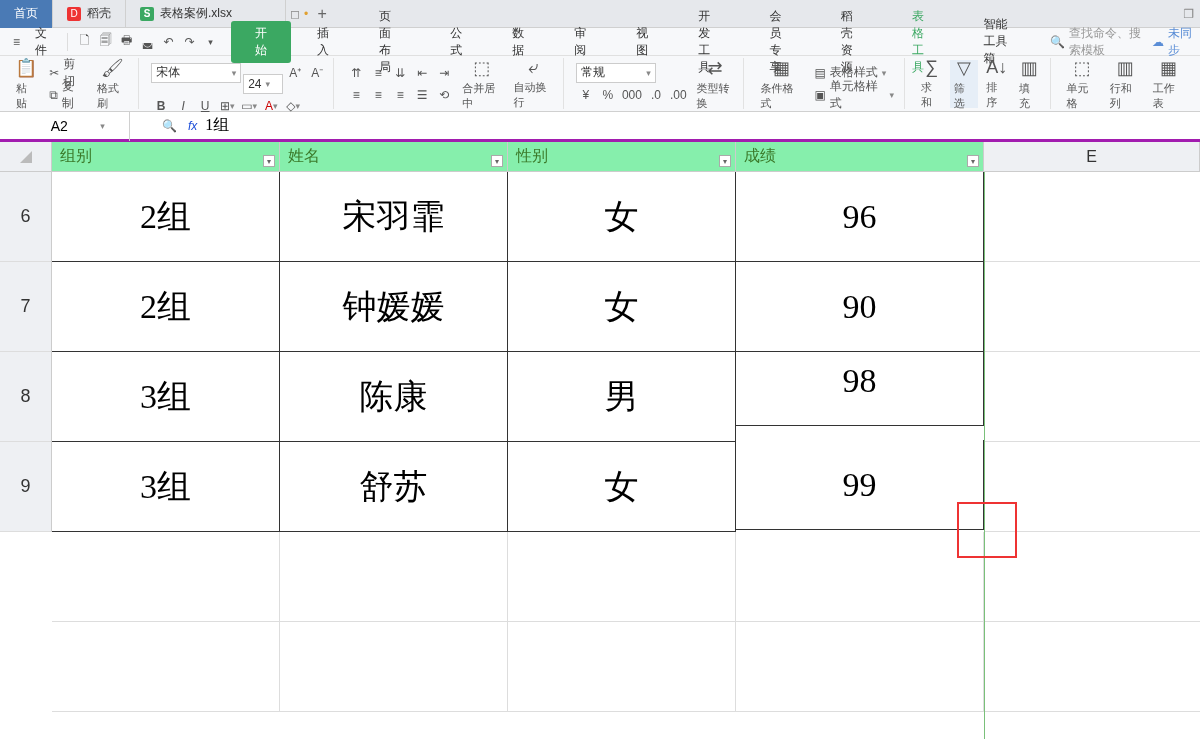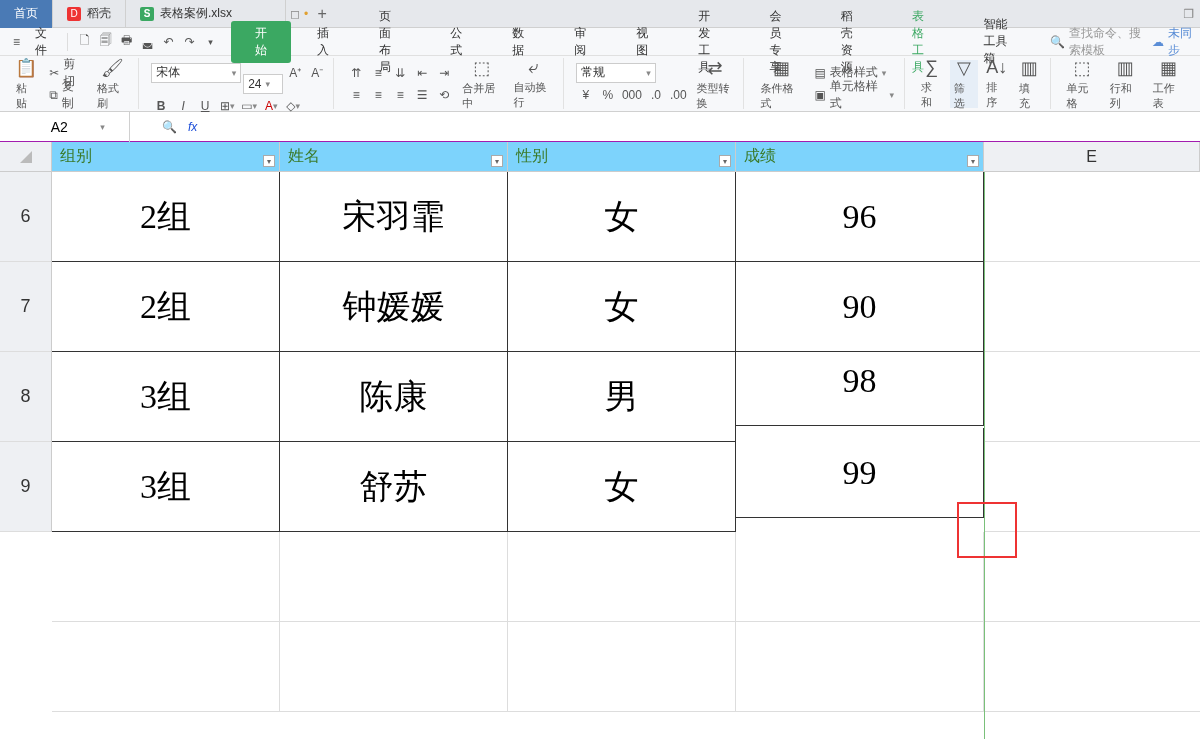--- a/index.html
+++ b/index.html
@@ -37,34 +37,34 @@
 .tbtn { min-width: 20px; height: 20px; display: inline-flex; align-items: center; justify-content: center; color:#555; cursor:pointer; padding:0 2px; }
 .tbtn.wide { padding: 0 4px; gap:4px; }
 .tbtn.tall { flex-direction:column; height:48px; width:auto; padding:2px 4px; gap:2px; font-size:11px; color:#555;}
 .tbtn.tall .big-icon { font-size:18px; }
 .select-box { height: 20px; border: 1px solid #ccc; background:#fff; display:flex; align-items:center; padding:0 4px; gap:4px; cursor:pointer; }
 .select-box.font-name { width: 90px; }
 .select-box.font-size { width: 40px; margin-top: 23px; }
 .drop-arrow { font-size:9px; color:#888; }
 
 
-.formula-row { display:flex; align-items:center; height:30px; border-bottom:1px solid #a21caf; }
+.formula-row { display:flex; align-items:center; height:30px; border-bottom:3px solid #a21caf; }
 .namebox { width:130px; height:30px; border-right:1px solid #d0d0d0; display:flex; align-items:center; justify-content:center; gap:6px; }
 .namebox input { border:none; width:70px; text-align:center; font-size:14px; outline:none; }
 .fx-area { flex:1; display:flex; align-items:center; padding-left:30px; gap:8px; }
 .fx-icon { font-style:italic; color:#1d4ed8; }
 .fx-input { border:none; outline:none; font-size:16px; font-family: serif; flex:1; }
 
 
 .sheet { position:relative; }
 .corner { position:absolute; left:0; top:0; width:52px; height:30px; background:#eef0f3; border-right:1px solid #ccc; border-bottom:1px solid #ccc; display:flex; align-items:center; justify-content:center; }
 .corner svg { width:12px; height:12px; }
 .col-headers { position:absolute; left:52px; top:0; right:0; height:30px; display:flex; }
 .col-head { background:#eef0f3; border-right:1px solid #ccc; border-bottom:1px solid #ccc; display:flex; align-items:center; padding-left:8px; font-size:16px; color:#333; position:relative; }
-.col-head.sel { background:#7dd3fc; color:#3b7a2a; }
+.col-head.sel { background:#86efac; color:#3b7a2a; }
 .col-head .filter-arrow { position:absolute; right:4px; bottom:4px; width:12px; height:12px; border:1px solid #aaa; background:#fff; display:flex; align-items:center; justify-content:center; font-size:8px; color:#666; }
 .row-headers { position:absolute; left:0; top:30px; width:52px; }
 .row-head { background:#eef0f3; border-right:1px solid #ccc; border-bottom:1px solid #ddd; display:flex; align-items:center; justify-content:center; font-size:18px; color:#333; }
 .cells { position:absolute; left:52px; top:30px; right:0; }
 .cell { position:absolute; border-right:1px solid #333; border-bottom:1px solid #333; display:flex; align-items:center; justify-content:center; font-family: "SimSun","宋体",serif; font-size:34px; color:#000; }
 .cell.noborder { border-right:1px solid #ddd; border-bottom:1px solid #ddd; }
 .cell.noborder-r { border-right:none; }
 .green-vline { position:absolute; top:0; bottom:0; width:1px; background:#7ac07a; }
 .red-highlight { position:absolute; border:2px solid #e33; background:transparent; pointer-events:none; }
 
@@ -282,20 +282,21 @@
 </div>
 
 <div class="formula-row">
   <div class="namebox">
     <input value="A2" style="">
     <span class="drop-arrow">▾</span>
   </div>
   <div class="fx-area">
     <span class="tbtn">🔍</span>
     <span class="fx-icon">fx</span>
+    <input class="fx-input" value="1组" style="">
   </div>
 </div>
 
 <div class="sheet" style="height:597px;">
   <div class="corner">
     <svg viewBox="0 0 10 10">
         <polygon points="10,0 10,10 0,10" fill="#bbb"></polygon>
       </svg>
   </div>
 
@@ -341,21 +342,21 @@
     <div class="cell" style="left:684px;top:90px; width:248px; height:90px;">90</div>
 
     <div class="cell" style="left:0;   top:180px;width:228px; height:90px;">3组</div>
     <div class="cell" style="left:228px;top:180px;width:228px; height:90px;">陈康</div>
     <div class="cell" style="left:456px;top:180px;width:228px; height:90px;">男</div>
     <div class="cell" style="left:684px;top:164px;width:248px; height:90px;">98</div>
 
     <div class="cell" style="left:0;   top:270px;width:228px; height:90px;">3组</div>
     <div class="cell" style="left:228px;top:270px;width:228px; height:90px;">舒苏</div>
     <div class="cell" style="left:456px;top:270px;width:228px; height:90px;">女</div>
-    <div class="cell" style="left:684px;top:256px;width:248px; height:90px;">99</div>
+    <div class="cell" style="left:684px;top:268px;width:248px; height:90px;">99</div>
 
     <div class="cell noborder" style="left:0;   top:360px;width:228px; height:90px;"></div>
     <div class="cell noborder" style="left:228px;top:360px;width:228px; height:90px;"></div>
     <div class="cell noborder" style="left:456px;top:360px;width:228px; height:90px;"></div>
     <div class="cell noborder" style="left:684px;top:360px;width:248px; height:90px;"></div>
     <div class="cell noborder" style="left:0;   top:450px;width:228px; height:90px;"></div>
     <div class="cell noborder" style="left:228px;top:450px;width:228px; height:90px;"></div>
     <div class="cell noborder" style="left:456px;top:450px;width:228px; height:90px;"></div>
     <div class="cell noborder" style="left:684px;top:450px;width:248px; height:90px;"></div>
 

